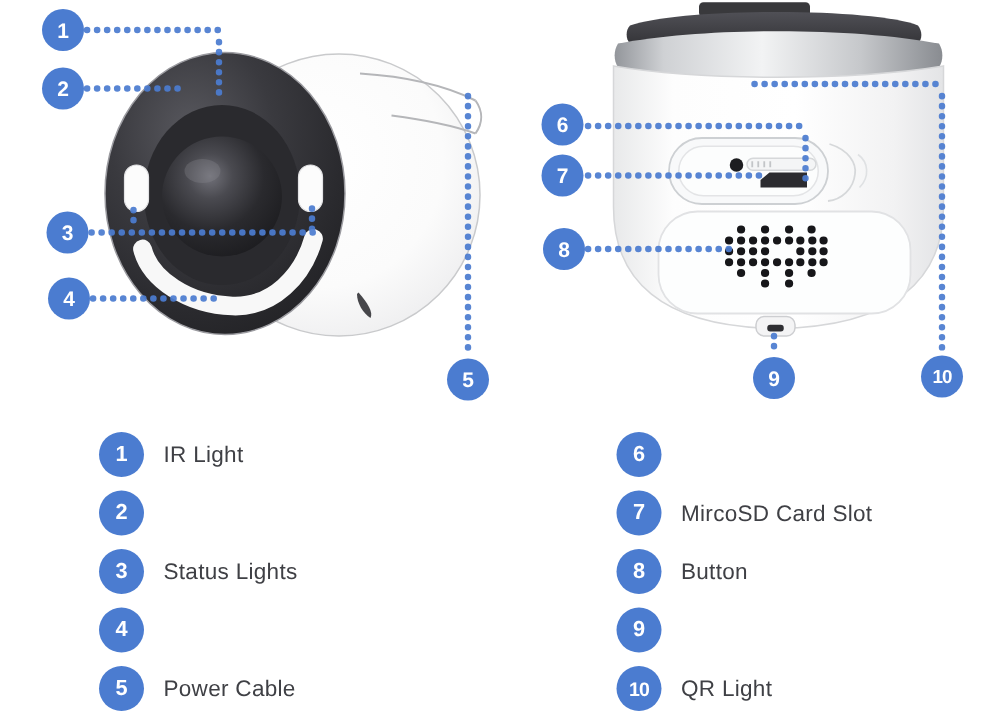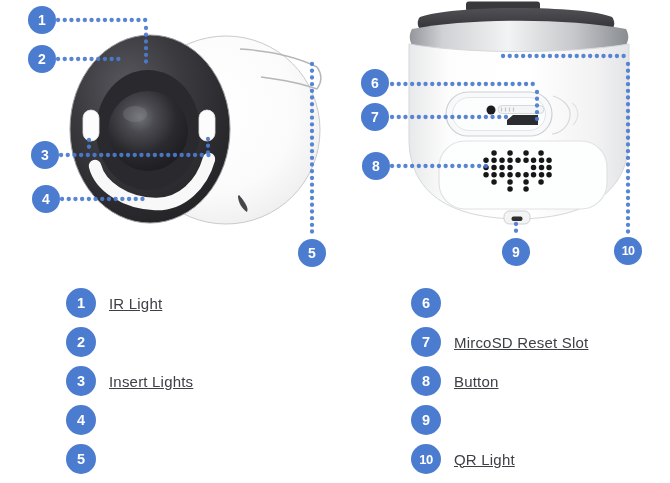--- a/index.html
+++ b/index.html
@@ -33,21 +33,21 @@
   .legend-row{display:flex;align-items:center;gap:13px;height:30px;}
   .lbadge{
     width:30px;height:30px;border-radius:50%;flex:none;
     background:var(--accent);color:#fff;
     display:flex;align-items:center;justify-content:center;
     font-size:14.5px;font-weight:bold;
   }
   .lbadge.wide{font-size:13px;letter-spacing:-0.6px;}
   .llabel{
     font-size:15px;color:var(--text);font-weight:500;
-    letter-spacing:.2px;white-space:nowrap;text-decoration:underline;
+    letter-spacing:.2px;white-space:nowrap;
   }
 </style>
 </head>
 <body>
 
 <div class="stage">
 
   <svg class="artwork" width="670" height="483" viewBox="0 0 670 483">
     <defs>
       <radialGradient id="gBodyL" cx="42%" cy="38%" r="75%">
@@ -167,37 +167,38 @@
   <div class="legend-col left">
     <div class="legend-row">
       <div class="lbadge">1</div>
       <div class="llabel">IR Light</div>
     </div>
     <div class="legend-row">
       <div class="lbadge">2</div>
     </div>
     <div class="legend-row">
       <div class="lbadge">3</div>
-      <div class="llabel">Insert Lights</div>
+      <div class="llabel">Status Lights</div>
     </div>
     <div class="legend-row">
       <div class="lbadge">4</div>
     </div>
     <div class="legend-row">
       <div class="lbadge">5</div>
+      <div class="llabel">Power Cable</div>
     </div>
   </div>
 
   <div class="legend-col right">
     <div class="legend-row">
       <div class="lbadge">6</div>
     </div>
     <div class="legend-row">
       <div class="lbadge">7</div>
-      <div class="llabel">MircoSD Reset Slot</div>
+      <div class="llabel">MircoSD Card Slot</div>
     </div>
     <div class="legend-row">
       <div class="lbadge">8</div>
       <div class="llabel">Button</div>
     </div>
     <div class="legend-row">
       <div class="lbadge">9</div>
     </div>
     <div class="legend-row">
       <div class="lbadge wide">10</div>

